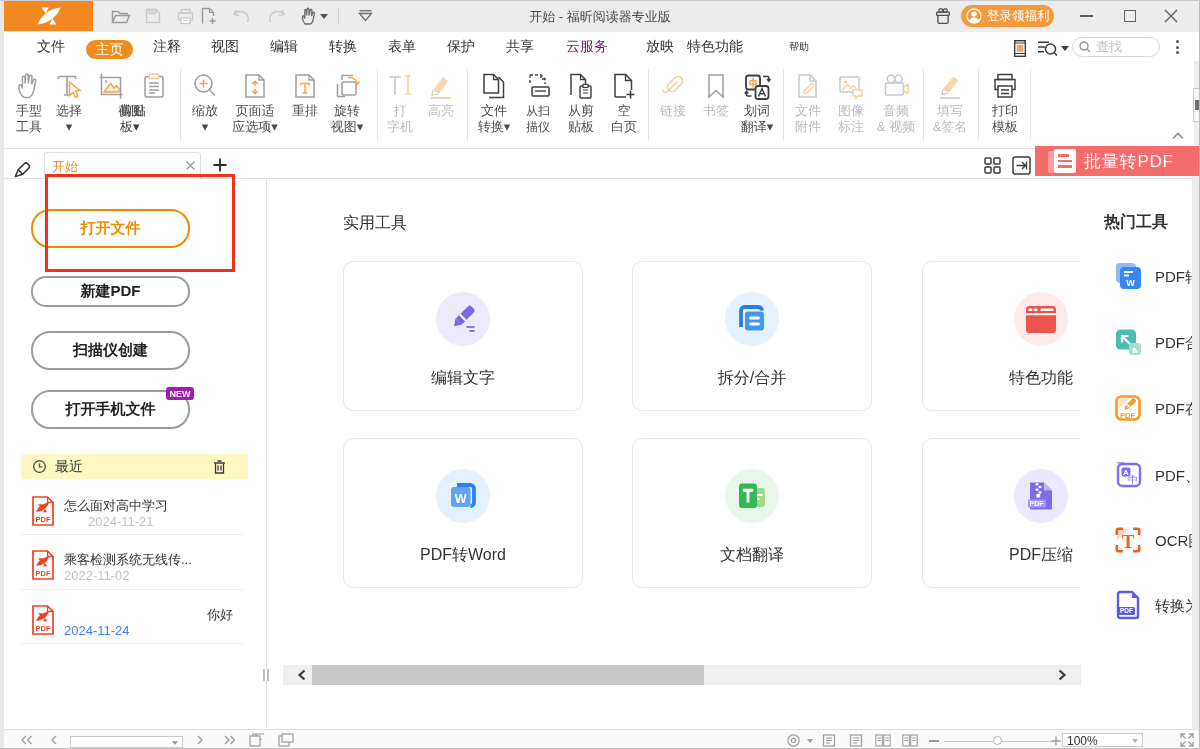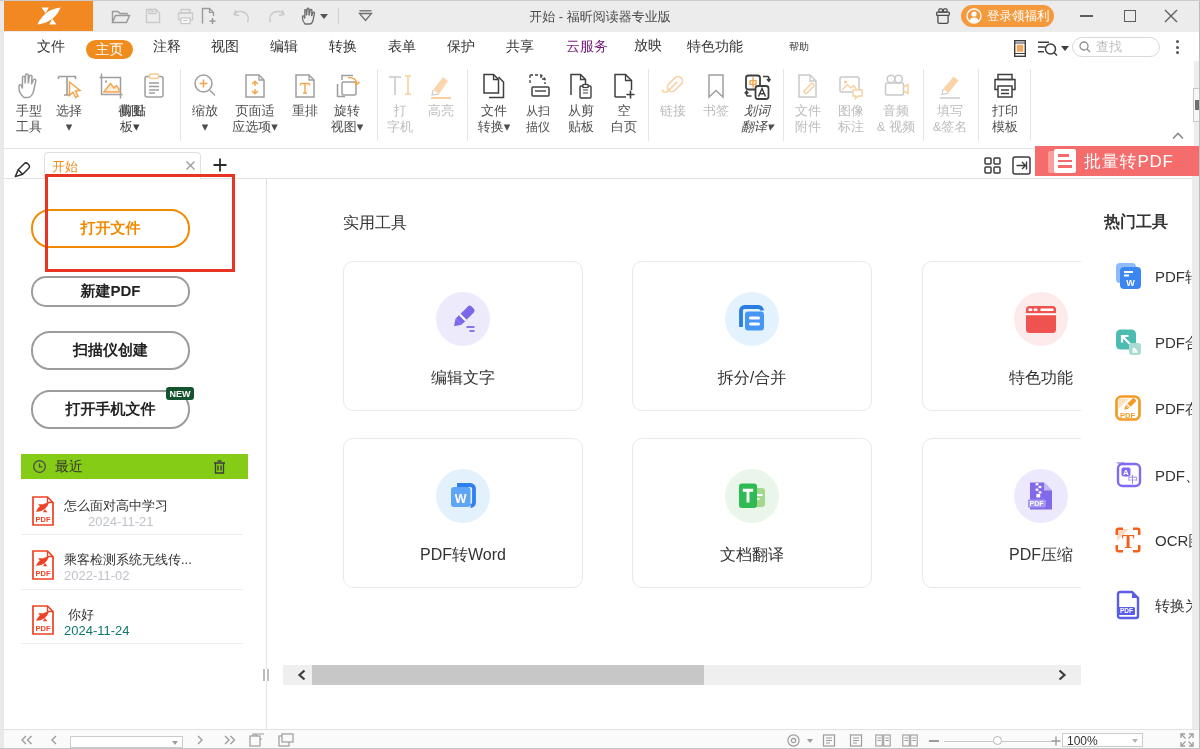--- a/index.html
+++ b/index.html
@@ -76,21 +76,21 @@
 <div class="a" style="left:4px;top:32px;width:1195px;height:29px;background:#fff;"></div>
 <div class="a" style="left:31px;top:33px;width:40px;height:27px;line-height:27px;text-align:center;font-size:14px;color:#333;">文件</div>
 <div class="a" style="left:147px;top:33px;width:40px;height:27px;line-height:27px;text-align:center;font-size:14px;color:#333;">注释</div>
 <div class="a" style="left:205px;top:33px;width:40px;height:27px;line-height:27px;text-align:center;font-size:14px;color:#333;">视图</div>
 <div class="a" style="left:264px;top:33px;width:40px;height:27px;line-height:27px;text-align:center;font-size:14px;color:#333;">编辑</div>
 <div class="a" style="left:323px;top:33px;width:40px;height:27px;line-height:27px;text-align:center;font-size:14px;color:#333;">转换</div>
 <div class="a" style="left:382px;top:33px;width:40px;height:27px;line-height:27px;text-align:center;font-size:14px;color:#333;">表单</div>
 <div class="a" style="left:441px;top:33px;width:40px;height:27px;line-height:27px;text-align:center;font-size:14px;color:#333;">保护</div>
 <div class="a" style="left:500px;top:33px;width:40px;height:27px;line-height:27px;text-align:center;font-size:14px;color:#333;">共享</div>
 <div class="a" style="left:553px;top:33px;width:55px;height:27px;line-height:27px;text-align:right;font-size:14px;color:#701a75;">云服务</div>
-<div class="a" style="left:634px;top:33px;width:40px;height:27px;line-height:27px;text-align:left;font-size:14px;color:#333;font-family:Liberation Mono, monospace;">放映</div>
+<div class="a" style="left:634px;top:33px;width:40px;height:27px;line-height:27px;text-align:right;font-size:14px;color:#333;">放映</div>
 <div class="a" style="left:680px;top:33px;width:70px;height:27px;line-height:27px;text-align:center;font-size:14px;color:#333;">特色功能</div>
 <div class="a" style="left:779px;top:33px;width:40px;height:27px;line-height:27px;text-align:center;font-size:10px;color:#333;">帮助</div>
 <div class="a ctr" style="left:86px;top:40px;width:47px;height:19px;background:#f08c1e;border-radius:10px;color:#fff;font-size:14px;">主页</div>
 <svg class="a" style="left:1014px;top:40px;" width="12" height="17" viewBox="0 0 12 17" fill="none">
     <rect x="0.7" y="0.7" width="10.6" height="15.6" stroke="#3d3d3d" stroke-width="1.4"></rect>
     <path d="M1 3 H11 M1 13.5 H11" stroke="#3d3d3d" stroke-width="1.2"></path>
     <rect x="2.8" y="4.8" width="6.4" height="7" fill="#f6a75c"></rect>
   </svg>
 <svg class="a" style="left:1038px;top:41px;" width="20" height="15" viewBox="0 0 20 15" fill="none">
     <path d="M0 1.2 H11 M0 6 H7 M0 10.8 H6" stroke="#3d3d3d" stroke-width="1.5"></path>
@@ -207,21 +207,21 @@
     </svg></div>
 <div class="a" style="left:682px;top:103px;width:68px;text-align:center;font-size:13px;line-height:16px;color:#bcbcbc;">书签</div>
 <div class="a" style="left:742px;top:71px;width:30px;height:30px;"><svg width="30" height="30" viewBox="0 0 30 30" fill="none">
       <rect x="4" y="4.5" width="14" height="14" rx="2.5" fill="#fff" stroke="#3f3f3f" stroke-width="1.8"></rect>
       <path d="M8 9.6 H14 V13.4 H8 V9.6 M11 6.3 V16.6" stroke="#f3a44f" stroke-width="1.4" fill="none"></path>
       <rect x="13.5" y="15" width="13" height="13" rx="2.5" fill="#fff" stroke="#3f3f3f" stroke-width="1.8"></rect>
       <path d="M16.5 25.5 L20 17.5 L23.5 25.5 M17.8 22.8 H22.2" stroke="#3f3f3f" stroke-width="1.5" fill="none"></path>
       <path d="M21 5.5 H25.5 C26.3 5.5 26.8 6 26.8 6.8 V9.5 M25 8 L26.8 10.2 L28.5 8" stroke="#3f3f3f" stroke-width="1.5" fill="none"></path>
       <path d="M9.5 25 H5.8 C5 25 4.5 24.5 4.5 23.7 V21 M2.8 22.5 L4.5 20.3 L6.3 22.5" stroke="#3f3f3f" stroke-width="1.5" fill="none"></path>
     </svg></div>
-<div class="a" style="left:723px;top:103px;width:68px;text-align:center;font-size:13px;line-height:16px;color:#4c4c4c;font-style:italic;">划词<br>翻译▾</div>
+<div class="a" style="left:723px;top:103px;width:68px;text-align:center;font-size:13px;line-height:16px;color:#4c4c4c;">划词<br>翻译▾</div>
 <div class="a" style="left:793px;top:71px;width:30px;height:30px;"><svg width="30" height="30" viewBox="0 0 30 30" fill="none">
       <path d="M6 26 V4 H17 L23 10 V26 Z" stroke="#c9c9c9" stroke-width="1.5"></path>
       <path d="M17 4 V10 H23" stroke="#c9c9c9" stroke-width="1.3"></path>
       <path d="M11 20 L18 13 C19.5 11.5 22 13.5 20.5 15.5 L14 22 C13 23 11 22.5 11 20.8 C11 19.5 12 18.5 13.5 18.5" stroke="#f8cfa0" stroke-width="1.5"></path>
     </svg></div>
 <div class="a" style="left:774px;top:103px;width:68px;text-align:center;font-size:13px;line-height:16px;color:#bcbcbc;">文件<br>附件</div>
 <div class="a" style="left:836px;top:71px;width:30px;height:30px;"><svg width="30" height="30" viewBox="0 0 30 30" fill="none">
       <rect x="4" y="6" width="19" height="15" rx="1.5" stroke="#c9c9c9" stroke-width="1.5"></rect>
       <circle cx="9.5" cy="11" r="1.6" fill="#f8cfa0"></circle>
       <path d="M6 19 L11.5 13.5 L15 17 L17.5 14.5 L20.5 18" stroke="#f8cfa0" stroke-width="1.4"></path>
@@ -293,22 +293,22 @@
 <div style="position:absolute;left:6px;top:10.5px;width:14px;height:2.5px;background:#f56a6a;"></div>
 <div style="position:absolute;left:6px;top:16px;width:14px;height:2.5px;background:#f56a6a;"></div>
 </div>
 <span style="margin-left:8px;color:#fff;font-size:17px;letter-spacing:0.8px;">批量转PDF</span>
   </div>
 <div class="a" style="left:266px;top:179px;width:1px;height:550px;background:#e2e2e2;"></div>
 <div class="a ctr" style="left:31px;top:209px;width:159px;height:39px;border:2px solid #f08a00;border-radius:19px;font-size:15px;font-weight:bold;color:#f08a00;background:#fff;">打开文件</div>
 <div class="a ctr" style="left:31px;top:276px;width:159px;height:31px;border:2px solid #9c9c9c;border-radius:15px;font-size:15px;font-weight:bold;color:#222;background:#fff;">新建PDF</div>
 <div class="a ctr" style="left:31px;top:331px;width:159px;height:39px;border:2px solid #9c9c9c;border-radius:19px;font-size:15px;font-weight:bold;color:#222;background:#fff;">扫描仪创建</div>
 <div class="a ctr" style="left:31px;top:390px;width:159px;height:39px;border:2px solid #9c9c9c;border-radius:19px;font-size:15px;font-weight:bold;color:#222;background:#fff;">打开手机文件</div>
-<div class="a ctr" style="left:166px;top:387px;width:28px;height:13px;background:#14532d;border-radius:3px;color:#fff;font-size:9px;font-weight:bold;z-index:3;">NEW</div>
-<div class="a" style="left:21px;top:454px;width:227px;height:25px;background:#84cc16;display:flex;align-items:center;">
+<div class="a ctr" style="left:166px;top:387px;width:28px;height:13px;background:#a21caf;border-radius:3px;color:#fff;font-size:9px;font-weight:bold;z-index:3;">NEW</div>
+<div class="a" style="left:21px;top:454px;width:227px;height:25px;background:#fef9c3;display:flex;align-items:center;">
 <svg style="margin-left:12px;" width="13" height="13" viewBox="0 0 13 13" fill="none">
       <circle cx="6.5" cy="6.5" r="5.8" stroke="#4a4a4a" stroke-width="1.3"></circle>
       <path d="M6.5 3.5 V6.8 H9.3" stroke="#4a4a4a" stroke-width="1.3"></path>
     </svg>
 <span style="margin-left:9px;font-size:14px;color:#333;">最近</span>
 <svg style="margin-left:auto;margin-right:22px;" width="13" height="14" viewBox="0 0 13 14" fill="none">
       <path d="M1 3 H12 M2.5 3 V13 H10.5 V3 M4.5 1 H8.5 M5 5.5 V10.5 M8 5.5 V10.5" stroke="#3d3d3d" stroke-width="1.3"></path>
     </svg>
 </div>
 <div class="a" style="left:32px;top:496px;width:22px;height:30px;">
@@ -337,22 +337,22 @@
 <div class="a" style="left:21px;top:588.6px;width:222px;height:1px;background:#ededed;"></div>
 <div class="a" style="left:32px;top:605px;width:22px;height:30px;">
 <svg width="22" height="30" viewBox="0 0 22 30" fill="none">
       <path d="M1 1 H15.5 L21 6.5 V29 H1 Z" fill="#fff" stroke="#ef4123" stroke-width="1.7"></path>
       <path d="M15.5 1 V6.5 H21" stroke="#ef4123" stroke-width="1.3"></path>
       <path d="M6.2 8.3 L10.6 8.3 L8.7 11.6 Z" fill="#ef4123"></path>
       <path d="M15.4 16.2 L11 16.2 L12.9 12.9 Z" fill="#ef4123"></path>
       <path d="M4 15.8 C6 11 10.5 7.2 16.8 6.8 C15.5 12 10.3 16 4 15.8 Z" fill="#ef4123"></path>
       <text x="11" y="26" text-anchor="middle" font-family="Liberation Sans" font-size="7.5" font-weight="bold" fill="#ef4123">PDF</text>
     </svg></div>
-<div class="a" style="left:68px;top:606px;font-size:13px;color:#333;width:180px;white-space:nowrap;overflow:hidden;">你好</div>
-<div class="a" style="left:64px;top:623px;font-size:13px;color:#0f766e;">2024-11-24</div>
+<div class="a" style="left:53px;top:606px;font-size:13px;color:#333;width:180px;white-space:nowrap;overflow:hidden;text-align:right;">你好</div>
+<div class="a" style="left:64px;top:623px;font-size:13px;color:#3b82f6;">2024-11-24</div>
 <div class="a" style="left:21px;top:643.2px;width:222px;height:1px;background:#ededed;"></div>
 <div class="a" style="left:343px;top:213px;font-size:16px;color:#333;">实用工具</div>
 <div class="a" style="left:343px;top:261px;width:240px;height:150px;background:#fff;border:1px solid #e9e9e9;border-radius:10px;"></div>
 <div class="a" style="left:632px;top:261px;width:240px;height:150px;background:#fff;border:1px solid #e9e9e9;border-radius:10px;"></div>
 <div class="a" style="left:922px;top:261px;width:240px;height:150px;background:#fff;border:1px solid #e9e9e9;border-radius:10px;"></div>
 <div class="a" style="left:343px;top:438px;width:240px;height:150px;background:#fff;border:1px solid #e9e9e9;border-radius:10px;"></div>
 <div class="a" style="left:632px;top:438px;width:240px;height:150px;background:#fff;border:1px solid #e9e9e9;border-radius:10px;"></div>
 <div class="a" style="left:922px;top:438px;width:240px;height:150px;background:#fff;border:1px solid #e9e9e9;border-radius:10px;"></div>
 <div class="a" style="left:436px;top:292px;width:54px;height:54px;border-radius:50%;background:#eceafb;"></div>
 <svg class="a" style="left:447px;top:303px;" width="32" height="32" viewBox="0 0 32 32">

